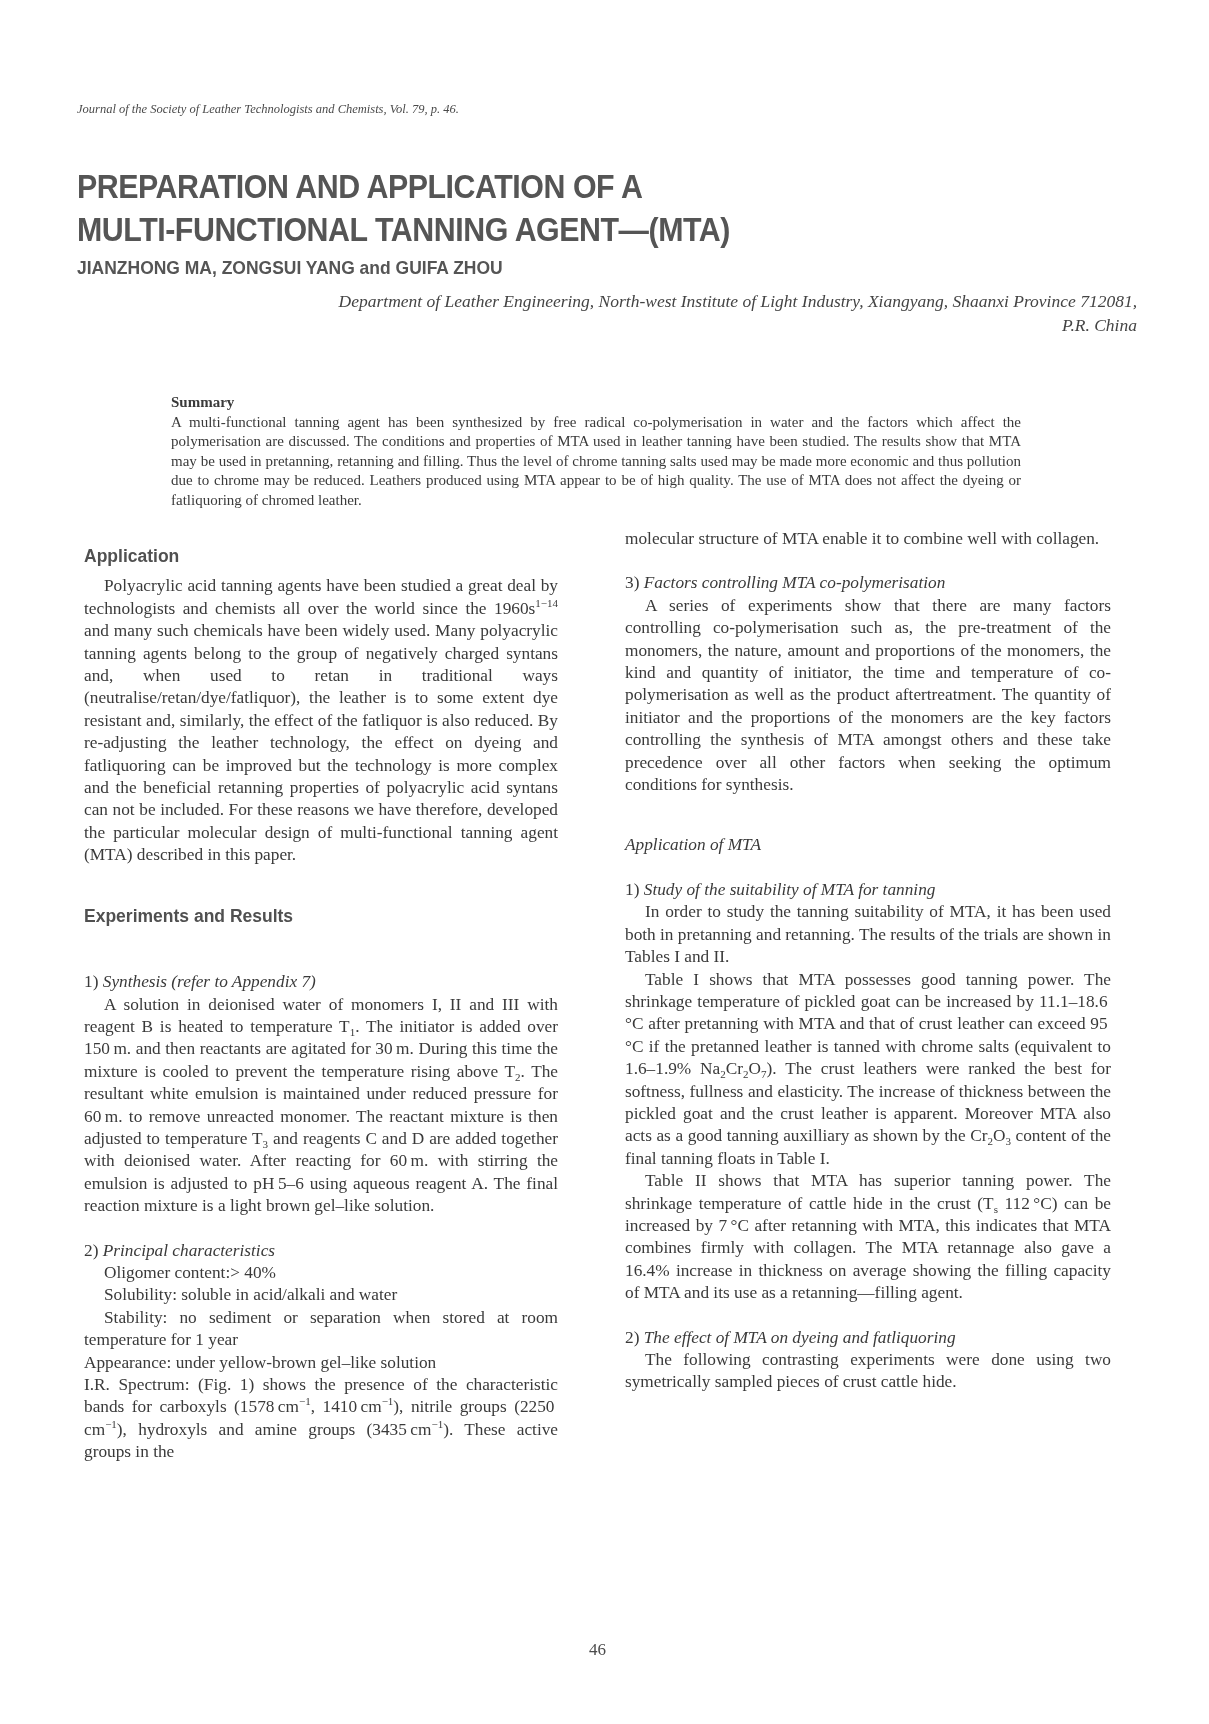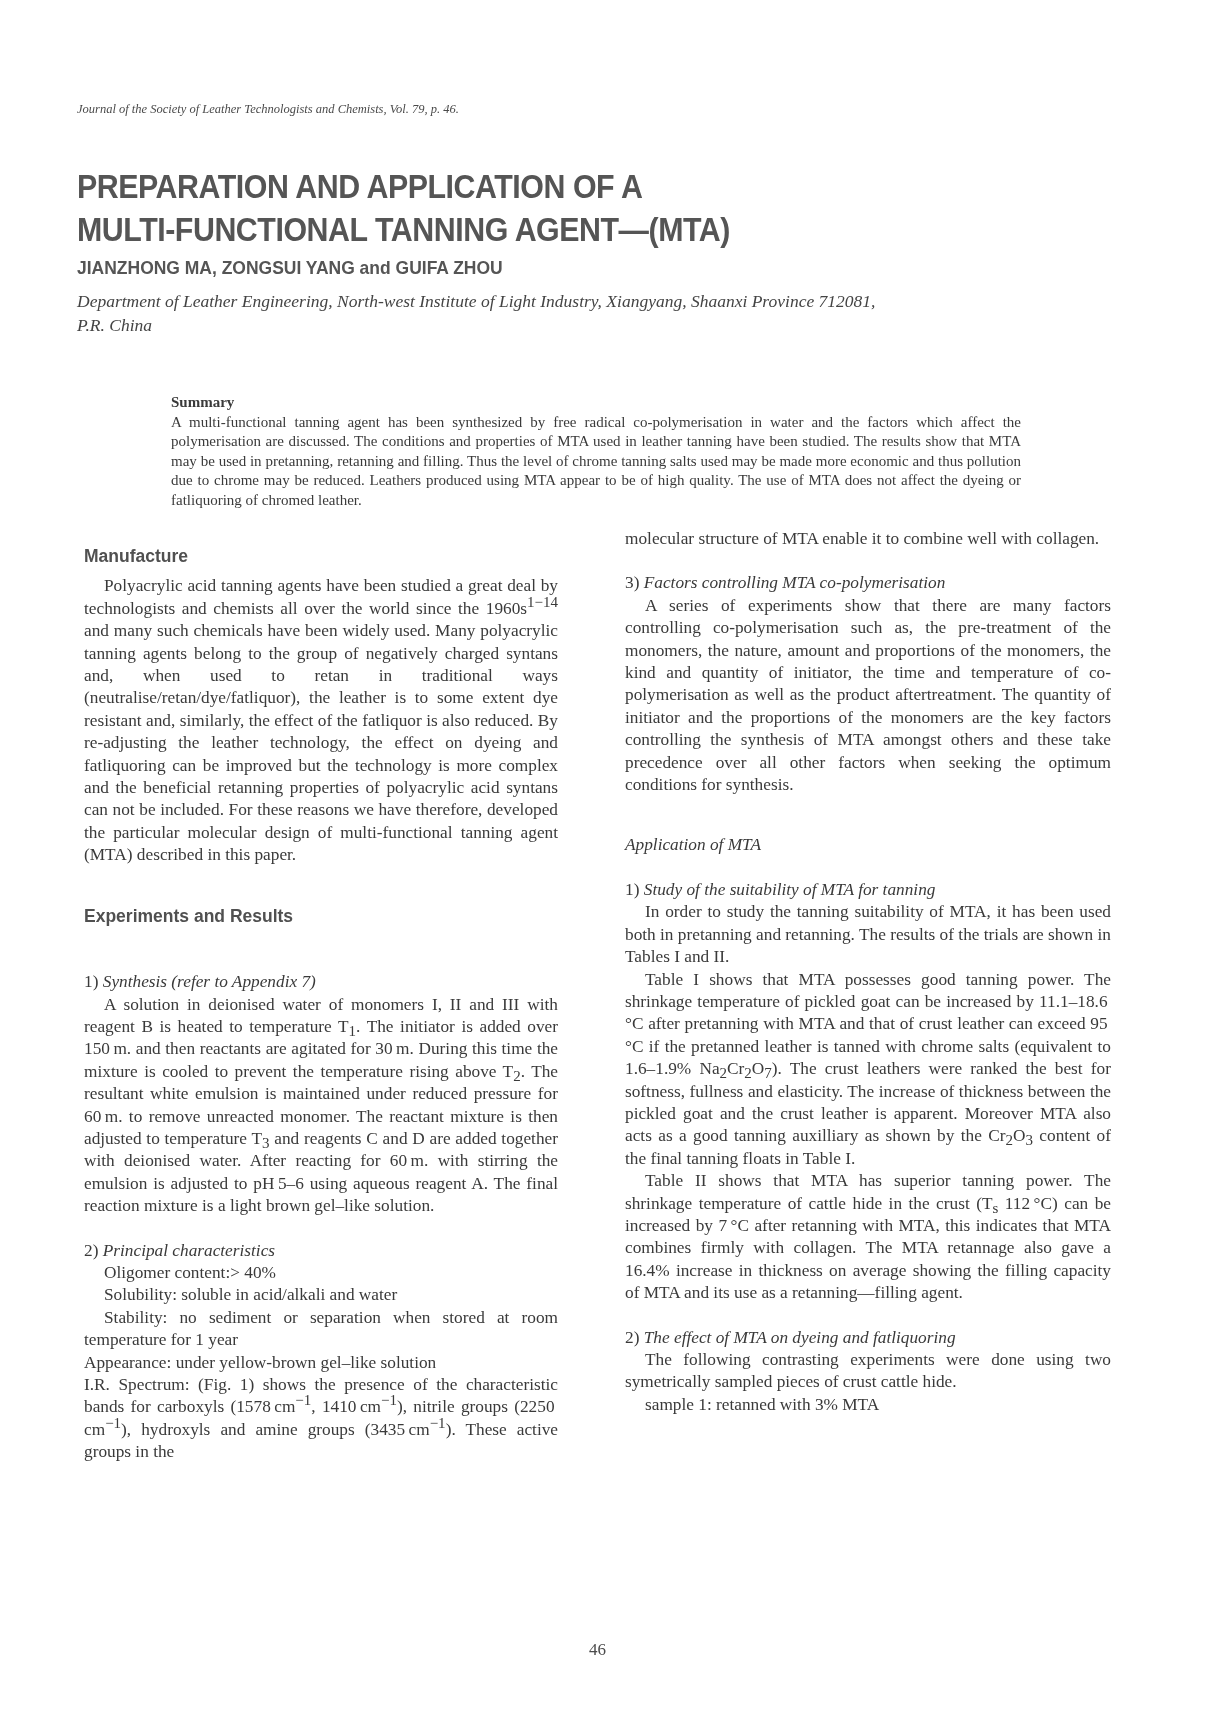--- a/index.html
+++ b/index.html
@@ -4,39 +4,39 @@
 <style>
   html, body { margin: 0; padding: 0; background: #ffffff; }
   body { width: 1209px; height: 1724px; position: relative; overflow: hidden; color: #3a3a3a; }
   .page { position: absolute; inset: 0; }
   .serif { font-family: "Liberation Serif", "DejaVu Serif", serif; }
   .sans { font-family: "Liberation Sans", "DejaVu Sans", sans-serif; }
 
   .journal { position: absolute; left: 77px; top: 102px; font-size: 12.5px; font-style: italic; color: #4a4a4a; }
   .title { position: absolute; left: 77px; top: 165px; width: 1080px; font-size: 33px; font-weight: bold; line-height: 43px; color: #555; letter-spacing: -0.5px; transform: scaleX(0.92); transform-origin: left top; }
   .authors { position: absolute; left: 77px; top: 257px; font-size: 19px; font-weight: bold; color: #555; transform: scaleX(0.92); transform-origin: left top; }
-  .affil { position: absolute; left: 77px; top: 289px; width: 1060px; font-size: 17.5px; font-style: italic; line-height: 24px; color: #444; }
+  .affil { position: absolute; left: 77px; top: 289px; width: 1060px; font-size: 17.5px; font-style: italic; line-height: 24px; color: #444; text-align: right; }
 
   .summary { position: absolute; left: 171px; top: 393px; width: 850px; font-size: 15px; line-height: 19.5px; color: #3a3a3a; text-align: justify; }
   .summary-head { font-weight: bold; font-size: 15px; display: block; }
 
   .col { position: absolute; top: 545px; width: 474px; font-size: 17.3px; line-height: 22.4px; color: #3a3a3a; }
   .col.left { left: 84px; }
   .col.right { left: 625px; top: 528px; width: 486px; }
   .col p { margin: 0; text-align: justify; }
   .indent { text-indent: 20px; }
   .sec-head { font-family: "Liberation Sans", "DejaVu Sans", sans-serif; font-weight: bold; font-size: 17.5px; color: #505050; margin: 0 0 8px 0; }
   .subsec { font-style: italic; margin: 0; }
   .numhead { margin: 0; }
   .numhead i { font-style: italic; }
   .gap-s { height: 14px; }
   .gap-m { height: 22px; }
   .gap-l { height: 38px; }
   .char-line { margin: 0; padding-left: 20px; text-align: left; }
-  sup, sub { font-size: 15px; line-height: 0; }
+  sup, sub { font-size: 11px; line-height: 0; }
   .pagenum { position: absolute; left: 589px; top: 1640px; font-size: 17px; color: #4a4a4a; }
 </style>
 </head>
 <body>
 
 <div class="page">
 
   <div class="journal serif">Journal of the Society of Leather Technologists and Chemists, Vol. 79, p. 46.</div>
 
   <div class="title sans">
@@ -50,21 +50,21 @@
     <div>Department of Leather Engineering, North-west Institute of Light Industry, Xiangyang, Shaanxi Province 712081,</div>
     <div>P.R. China</div>
   </div>
 
   <div class="summary serif">
     <span class="summary-head">Summary</span>
     <span>A multi-functional tanning agent has been synthesized by free radical co-polymerisation in water and the factors which affect the polymerisation are discussed. The conditions and properties of MTA used in leather tanning have been studied. The results show that MTA may be used in pretanning, retanning and filling. Thus the level of chrome tanning salts used may be made more economic and thus pollution due to chrome may be reduced. Leathers produced using MTA appear to be of high quality. The use of MTA does not affect the dyeing or fatliquoring of chromed leather.</span>
   </div>
 
   <div class="col left serif">
-    <div class="sec-head">Manufacture</div>
+    <div class="sec-head">Application</div>
     <p class="indent"><span>Polyacrylic acid tanning agents have been studied a great deal by technologists and chemists all over the world since the 1960s</span><sup>1−14</sup><span> and many such chemicals have been widely used. Many polyacrylic tanning agents belong to the group of negatively charged syntans and, when used to retan in traditional ways (neutralise/retan/dye/fatliquor), the leather is to some extent dye resistant and, similarly, the effect of the fatliquor is also reduced. By re-adjusting the leather technology, the effect on dyeing and fatliquoring can be improved but the technology is more complex and the beneficial retanning properties of polyacrylic acid syntans can not be included. For these reasons we have therefore, developed the particular molecular design of multi-functional tanning agent (MTA) described in this paper.</span></p>
 
     <div class="gap-l"></div>
     <div class="sec-head">Experiments and Results</div>
     <div class="gap-s"></div>
     <div class="gap-m"></div>
     <p class="numhead"><span>1)</span>&nbsp;<i>Synthesis (refer to Appendix 7)</i></p>
     <p class="indent"><span>A solution in deionised water of monomers I, II and III with reagent B is heated to temperature T</span><sub>1</sub><span>. The initiator is added over 150 m. and then reactants are agitated for 30 m. During this time the mixture is cooled to prevent the temperature rising above T</span><sub>2</sub><span>. The resultant white emulsion is maintained under reduced pressure for 60 m. to remove unreacted monomer. The reactant mixture is then adjusted to temperature T</span><sub>3</sub><span> and reagents C and D are added together with deionised water. After reacting for 60 m. with stirring the emulsion is adjusted to pH 5–6 using aqueous reagent A. The final reaction mixture is a light brown gel–like solution.</span></p>
 
     <div class="gap-m"></div>
@@ -86,17 +86,16 @@
     <p class="subsec">Application of MTA</p>
     <div class="gap-m"></div>
     <p class="numhead"><span>1)</span>&nbsp;<i>Study of the suitability of MTA for tanning</i></p>
     <p class="indent">In order to study the tanning suitability of MTA, it has been used both in pretanning and retanning. The results of the trials are shown in Tables I and II.</p>
     <p class="indent"><span>Table I shows that MTA possesses good tanning power. The shrinkage temperature of pickled goat can be increased by 11.1–18.6 °C after pretanning with MTA and that of crust leather can exceed 95 °C if the pretanned leather is tanned with chrome salts (equivalent to 1.6–1.9% Na</span><sub>2</sub><span>Cr</span><sub>2</sub><span>O</span><sub>7</sub><span>). The crust leathers were ranked the best for softness, fullness and elasticity. The increase of thickness between the pickled goat and the crust leather is apparent. Moreover MTA also acts as a good tanning auxilliary as shown by the Cr</span><sub>2</sub><span>O</span><sub>3</sub><span> content of the final tanning floats in Table I.</span></p>
     <p class="indent"><span>Table II shows that MTA has superior tanning power. The shrinkage temperature of cattle hide in the crust (T</span><sub>s</sub><span> 112 °C) can be increased by 7 °C after retanning with MTA, this indicates that MTA combines firmly with collagen. The MTA retannage also gave a 16.4% increase in thickness on average showing the filling capacity of MTA and its use as a retanning—filling agent.</span></p>
 
     <div class="gap-m"></div>
     <p class="numhead"><span>2)</span>&nbsp;<i>The effect of MTA on dyeing and fatliquoring</i></p>
     <p class="indent">The following contrasting experiments were done using two symetrically sampled pieces of crust cattle hide.</p>
-    <p class="indent">sample 1: retanned with 3% MTA</p>
   </div>
 
   <div class="pagenum serif">46</div>
 </div>
 
 </body></html>

